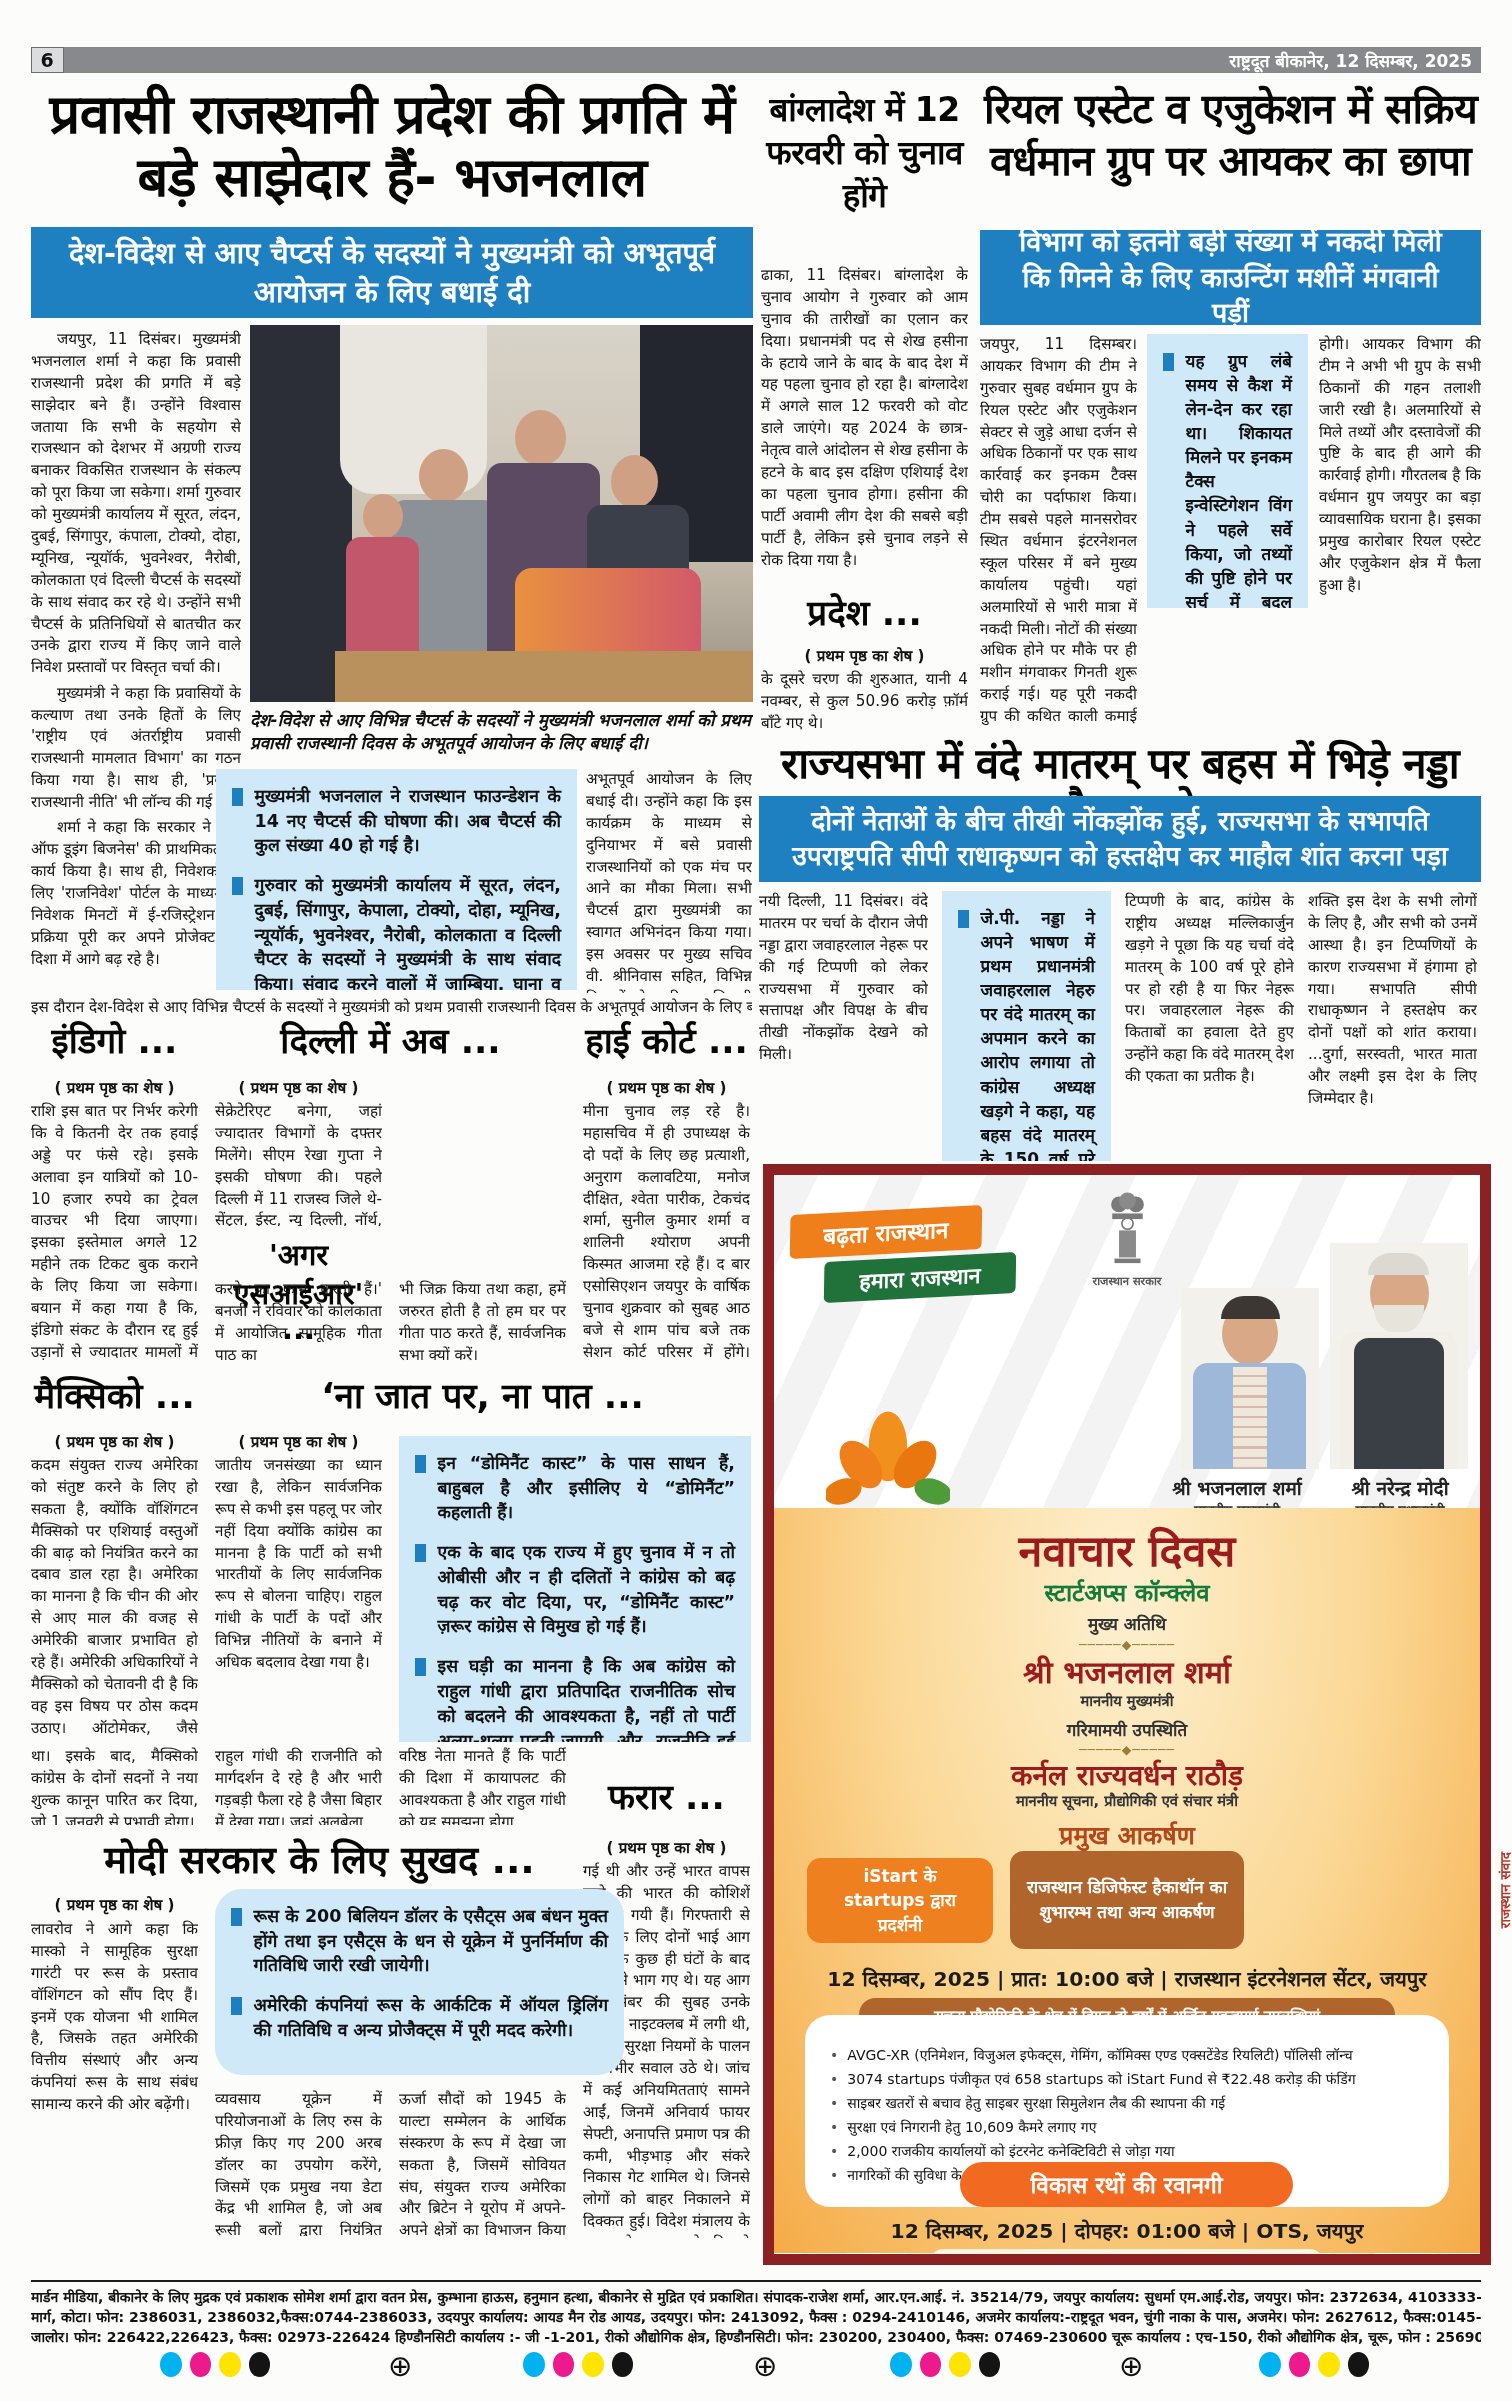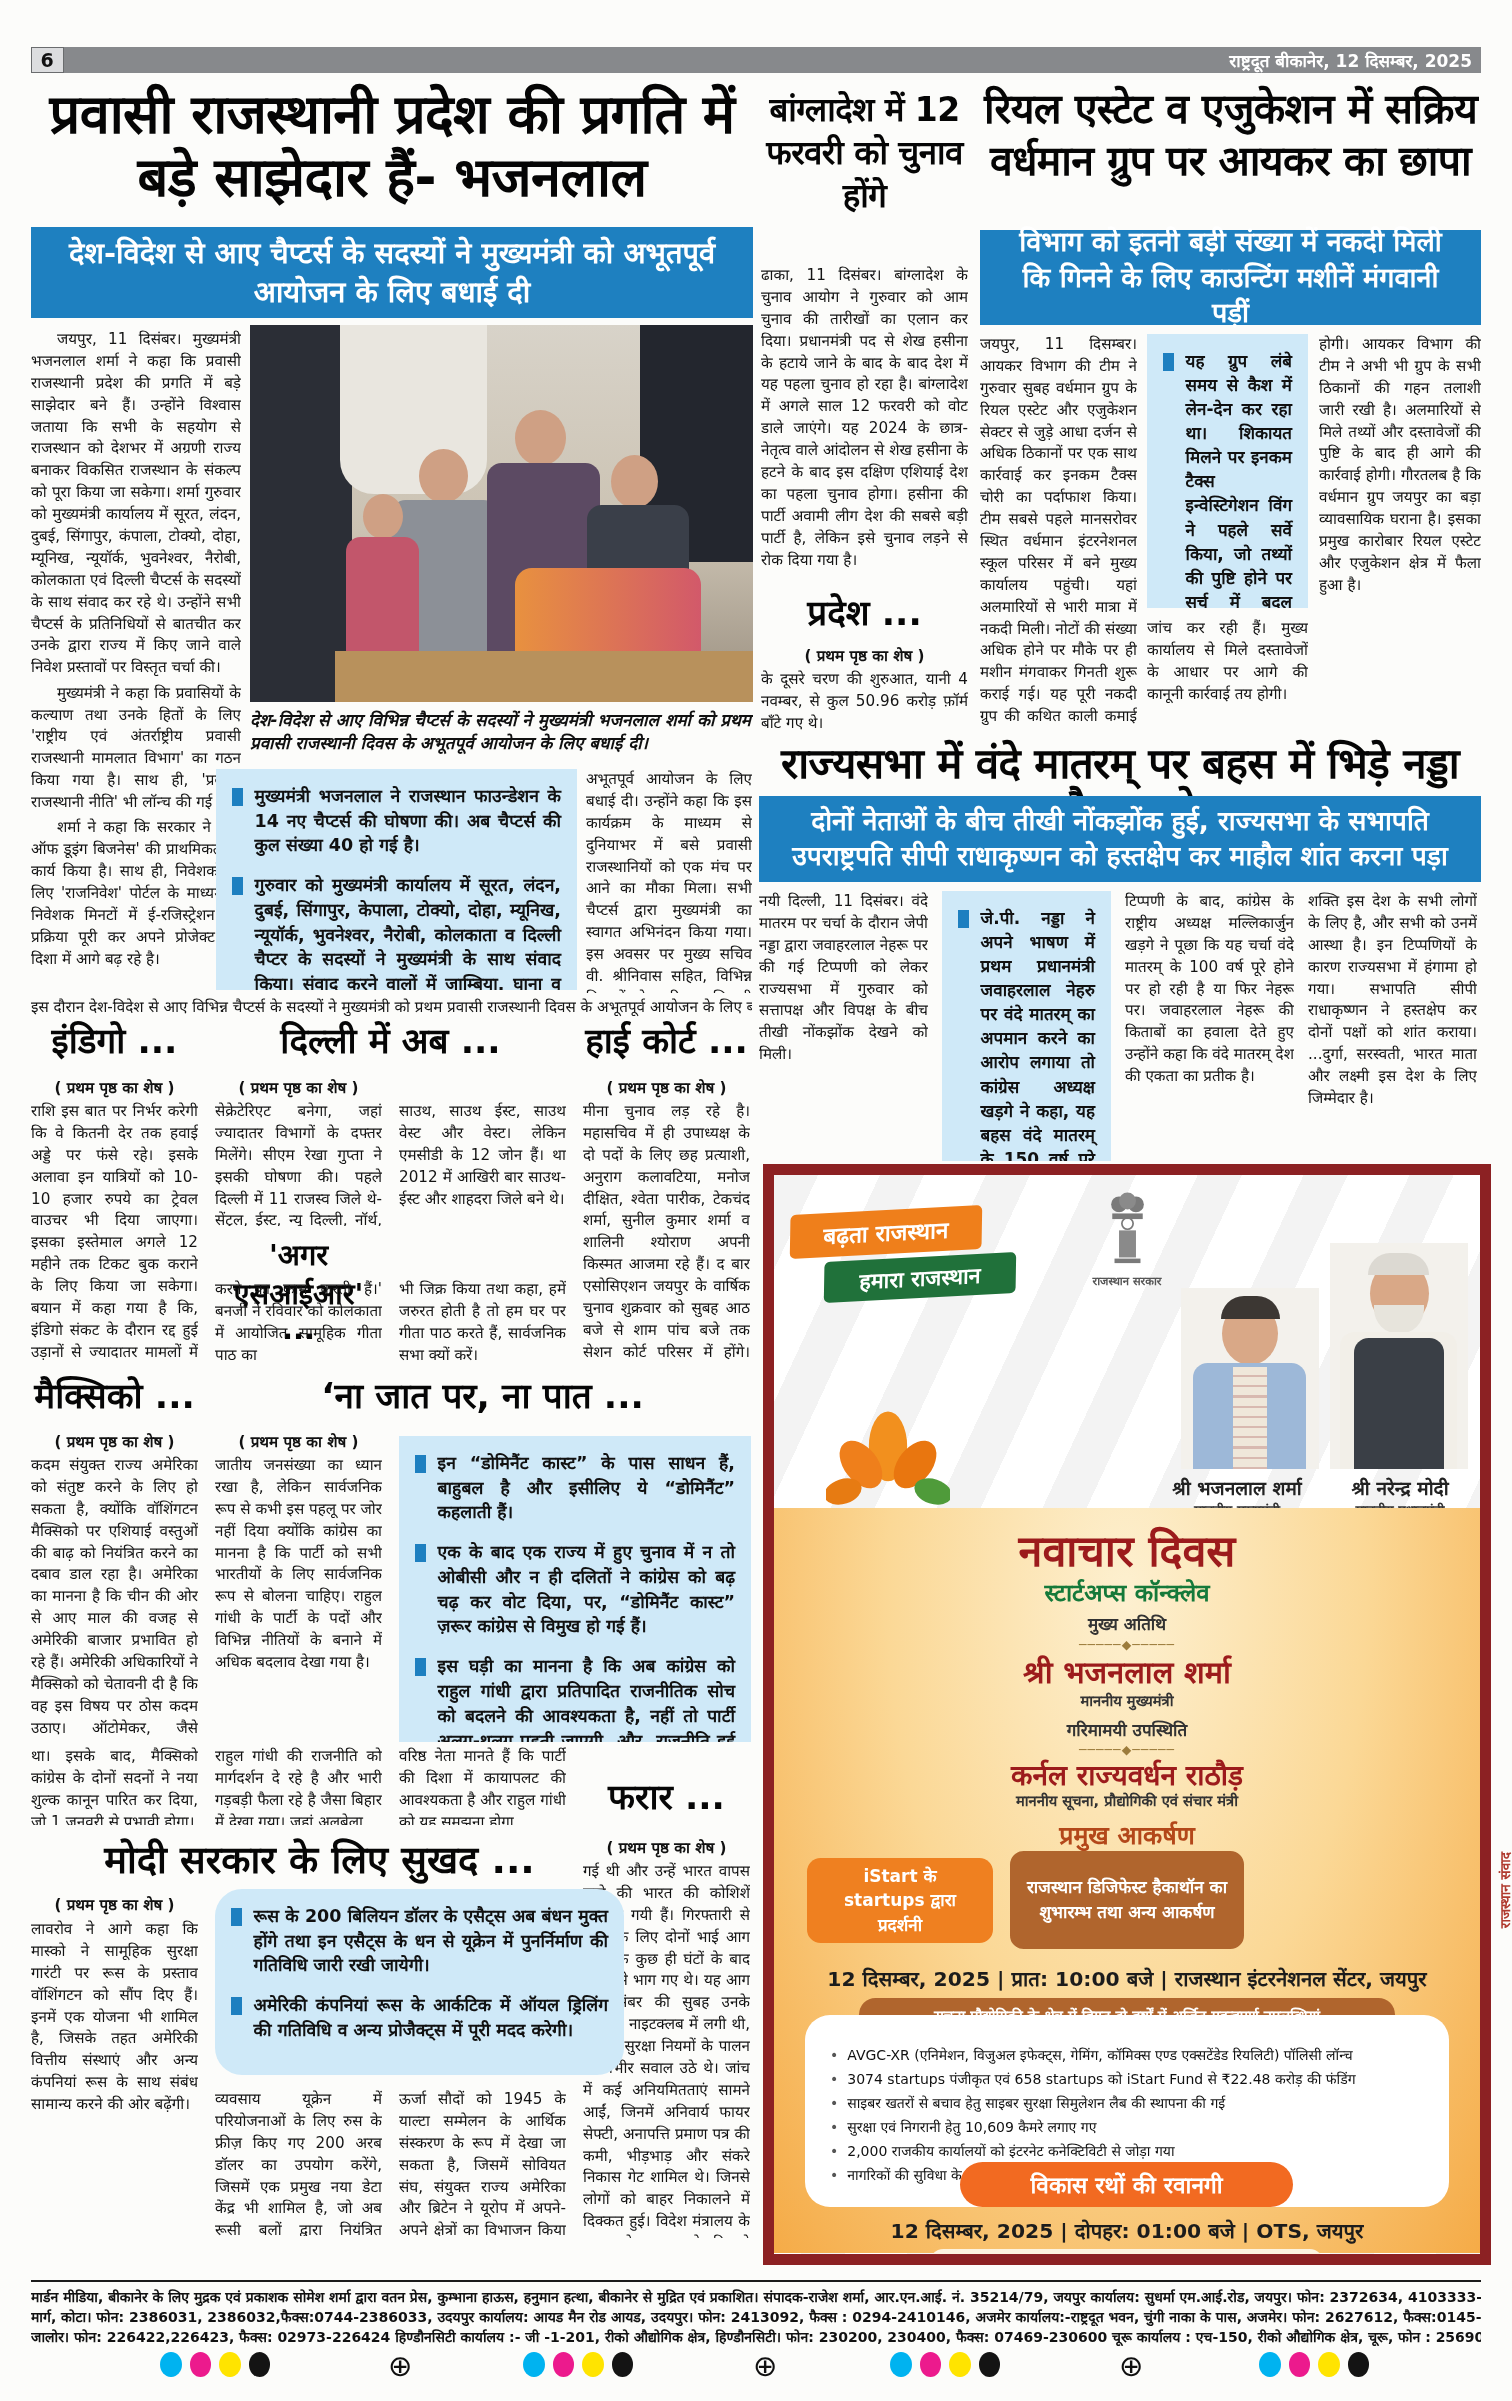--- a/index.html
+++ b/index.html
@@ -119,21 +119,20 @@
   <div class="abs headline" style="left:980px;top:84px;width:501px;font-size:41px;line-height:1.26;">रियल एस्टेट व एजुकेशन में सक्रिय वर्धमान ग्रुप पर आयकर का छापा</div>
   <div class="abs bluebar" style="left:980px;top:230px;width:501px;height:95px;font-size:27px;">विभाग को इतनी बड़ी संख्या में नकदी मिली कि गिनने के लिए काउन्टिंग मशीनें मंगवानी पड़ीं</div>
   <div class="abs body" style="left:980px;top:334px;width:157px;height:395px;">जयपुर, 11 दिसम्बर। आयकर विभाग की टीम ने गुरुवार सुबह वर्धमान ग्रुप के रियल एस्टेट और एजुकेशन सेक्टर से जुड़े आधा दर्जन से अधिक ठिकानों पर एक साथ कार्रवाई कर इनकम टैक्स चोरी का पर्दाफाश किया। टीम सबसे पहले मानसरोवर स्थित वर्धमान इंटरनेशनल स्कूल परिसर में बने मुख्य कार्यालय पहुंची। यहां अलमारियों से भारी मात्रा में नकदी मिली। नोटों की संख्या अधिक होने पर मौके पर ही मशीन मंगवाकर गिनती शुरू कराई गई। यह पूरी नकदी ग्रुप की कथित काली कमाई मानी जा रही है।</div>
   <div class="abs" style="left:1147px;top:334px;width:161px;height:395px;">
     <div class="lightbox" style="height:274px;">
       <div class="lb-row">
         <span class="sq"></span>
         <p style="font-size:17px;">यह ग्रुप लंबे समय से कैश में लेन-देन कर रहा था। शिकायत मिलने पर इनकम टैक्स इन्वेस्टिगेशन विंग ने पहले सर्वे किया, जो तथ्यों की पुष्टि होने पर सर्च में बदल दिया गया।</p>
       </div>
     </div>
-    <div class="body" style="margin-top:10.2px;height:107px;">जांच कर रही हैं। मुख्य कार्यालय से मिले दस्तावेजों के आधार पर आगे की कानूनी कार्रवाई तय होगी।</div>
   </div>
   <div class="abs body" style="left:1319px;top:334px;width:162px;height:395px;">होगी। आयकर विभाग की टीम ने अभी भी ग्रुप के सभी ठिकानों की गहन तलाशी जारी रखी है। अलमारियों से मिले तथ्यों और दस्तावेजों की पुष्टि के बाद ही आगे की कार्रवाई होगी। गौरतलब है कि वर्धमान ग्रुप जयपुर का बड़ा व्यावसायिक घराना है। इसका प्रमुख कारोबार रियल एस्टेट और एजुकेशन क्षेत्र में फैला हुआ है।</div>
 
   <div class="abs headline" style="left:759px;top:741px;width:722px;font-size:42px;line-height:1.1;">राज्यसभा में वंदे मातरम् पर बहस में भिड़े नड्डा और खड़गे</div>
   <div class="abs bluebar" style="left:759px;top:796px;width:722px;height:86px;font-size:26.5px;">दोनों नेताओं के बीच तीखी नोंकझोंक हुई, राज्यसभा के सभापति उपराष्ट्रपति सीपी राधाकृष्णन को हस्तक्षेप कर माहौल शांत करना पड़ा</div>
   <div class="abs body" style="left:759px;top:891px;width:169px;height:270px;">नयी दिल्ली, 11 दिसंबर। वंदे मातरम पर चर्चा के दौरान जेपी नड्डा द्वारा जवाहरलाल नेहरू पर की गई टिप्पणी को लेकर राज्यसभा में गुरुवार को सत्तापक्ष और विपक्ष के बीच तीखी नोंकझोंक देखने को मिली।</div>
   <div class="abs lightbox" style="left:942px;top:891px;width:169px;height:270px;">
     <div class="lb-row">
       <span class="sq"></span>
       <p style="font-size:17px;">जे.पी. नड्डा ने अपने भाषण में प्रथम प्रधानमंत्री जवाहरलाल नेहरु पर वंदे मातरम् का अपमान करने का आरोप लगाया तो कांग्रेस अध्यक्ष खड़गे ने कहा, यह बहस वंदे मातरम् के 150 वर्ष पूरे होने पर हो रही है।</p>
@@ -145,21 +144,20 @@
   <div class="abs sechead" style="left:31px;top:1016px;width:167px;font-size:35px;">इंडिगो ...</div>
   <div class="abs shesh" style="left:31px;top:1077px;width:167px;">( प्रथम पृष्ठ का शेष )</div>
   <div class="abs body" style="left:31px;top:1101px;width:167px;height:264px;">राशि इस बात पर निर्भर करेगी कि वे कितनी देर तक हवाई अड्डे पर फंसे रहे। इसके अलावा इन यात्रियों को 10-10 हजार रुपये का ट्रेवल वाउचर भी दिया जाएगा। इसका इस्तेमाल अगले 12 महीने तक टिकट बुक कराने के लिए किया जा सकेगा। बयान में कहा गया है कि, इंडिगो संकट के दौरान रद्द हुई उड़ानों से ज्यादातर मामलों में रिफंड की राशि पीड़ित यात्रियों के खाते में जा चुकी है। जिन्होंने थर्ड पार्टी प्लेटफार्म से बुक कराये गये टिकट के रिफंड का दावा किया है, ऐसे यात्रियों को एयरलाइन्स.एससीआईइंडिगो.इन पर ईमेल भेजने की सलाह दी गयी है।</div>
 
   <div class="abs sechead" style="left:215px;top:1016px;width:351px;font-size:35px;">दिल्ली में अब ...</div>
   <div class="abs shesh" style="left:215px;top:1077px;width:167px;">( प्रथम पृष्ठ का शेष )</div>
   <div class="abs body" style="left:215px;top:1101px;width:167px;height:125px;">सेक्रेटेरिएट बनेगा, जहां ज्यादातर विभागों के दफ्तर मिलेंगे। सीएम रेखा गुप्ता ने इसकी घोषणा की। पहले दिल्ली में 11 राजस्व जिले थे- सेंट्रल, ईस्ट, न्यू दिल्ली, नॉर्थ, नॉर्थ ईस्ट, नॉर्थ वेस्ट, शाहदरा,</div>
   <div class="abs sechead" style="left:215px;top:1234px;width:167px;font-size:29px;">'अगर एसआईआर' ...</div>
   <div class="abs body" style="left:215px;top:1279px;width:167px;height:86px;">करने का काम करती हैं।' बनर्जी ने रविवार को कोलकाता में आयोजित सामूहिक गीता पाठ का</div>
 
-  <div class="abs body" style="left:399px;top:1101px;width:167px;height:125px;">साउथ, साउथ ईस्ट, साउथ वेस्ट और वेस्ट। लेकिन एमसीडी के 12 जोन हैं। था 2012 में आखिरी बार साउथ-ईस्ट और शाहदरा जिले बने थे।</div>
   <div class="abs body" style="left:399px;top:1279px;width:167px;height:86px;">भी जिक्र किया तथा कहा, हमें जरुरत होती है तो हम घर पर गीता पाठ करते हैं, सार्वजनिक सभा क्यों करें।</div>
 
   <div class="abs sechead" style="left:583px;top:1016px;width:167px;font-size:35px;">हाई कोर्ट ...</div>
   <div class="abs shesh" style="left:583px;top:1077px;width:167px;">( प्रथम पृष्ठ का शेष )</div>
   <div class="abs body" style="left:583px;top:1101px;width:167px;height:264px;">मीना चुनाव लड़ रहे है। महासचिव में ही उपाध्यक्ष के दो पदों के लिए छह प्रत्याशी, अनुराग कलावटिया, मनोज दीक्षित, श्वेता पारीक, टेकचंद शर्मा, सुनील कुमार शर्मा व शालिनी श्योराण अपनी किस्मत आजमा रहे हैं। द बार एसोसिएशन जयपुर के वार्षिक चुनाव शुक्रवार को सुबह आठ बजे से शाम पांच बजे तक सेशन कोर्ट परिसर में होंगे। चुनाव में 4,566 मतदाता अपने मताधिकार का उपयोग करेंगे।</div>
 
   <div class="abs sechead" style="left:31px;top:1371px;width:167px;font-size:35px;">मैक्सिको ...</div>
   <div class="abs shesh" style="left:31px;top:1431px;width:167px;">( प्रथम पृष्ठ का शेष )</div>
   <div class="abs body" style="left:31px;top:1455px;width:167px;height:282px;">कदम संयुक्त राज्य अमेरिका को संतुष्ट करने के लिए हो सकता है, क्योंकि वॉशिंगटन मैक्सिको पर एशियाई वस्तुओं की बाढ़ को नियंत्रित करने का दबाव डाल रहा है। अमेरिका का मानना है कि चीन की ओर से आए माल की वजह से अमेरिकी बाजार प्रभावित हो रहे हैं। अमेरिकी अधिकारियों ने मैक्सिको को चेतावनी दी है कि वह इस विषय पर ठोस कदम उठाए। ऑटोमेकर, जैसे बीवाईडी और एमजी ने हाल के वर्षों में मैक्सिको में अपनी मौजूदगी बढ़ाई है।</div>
 

